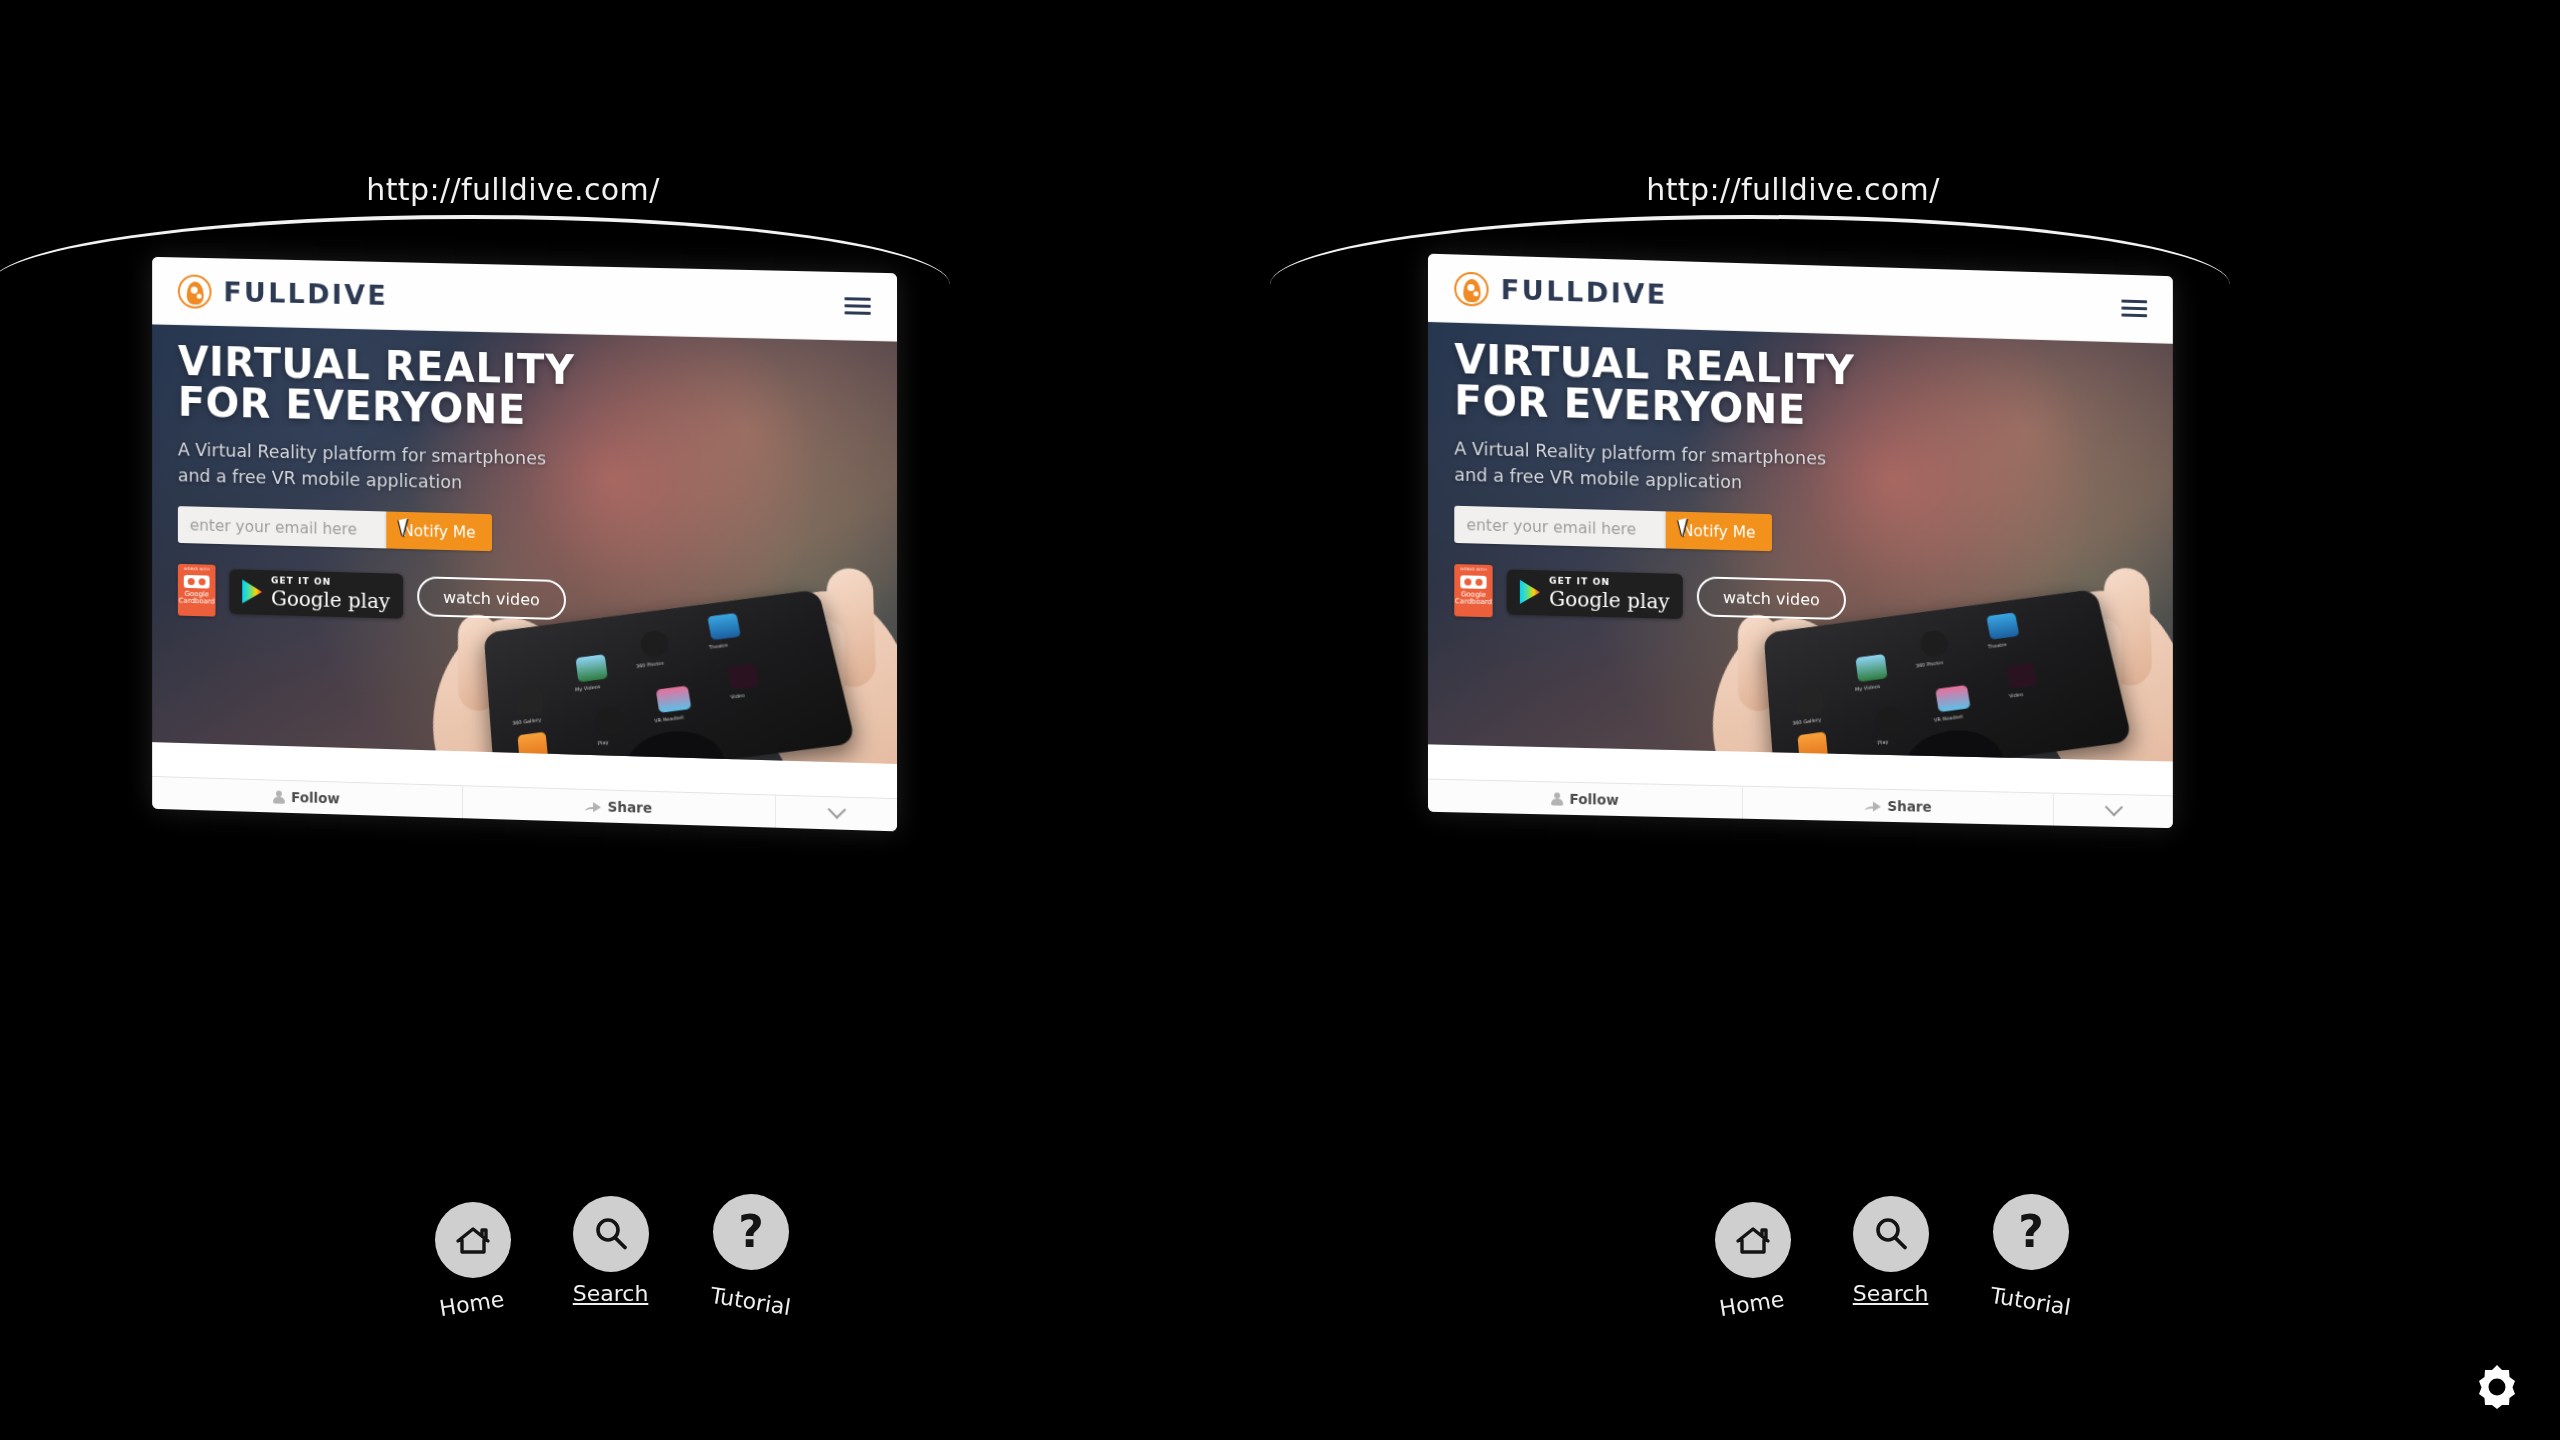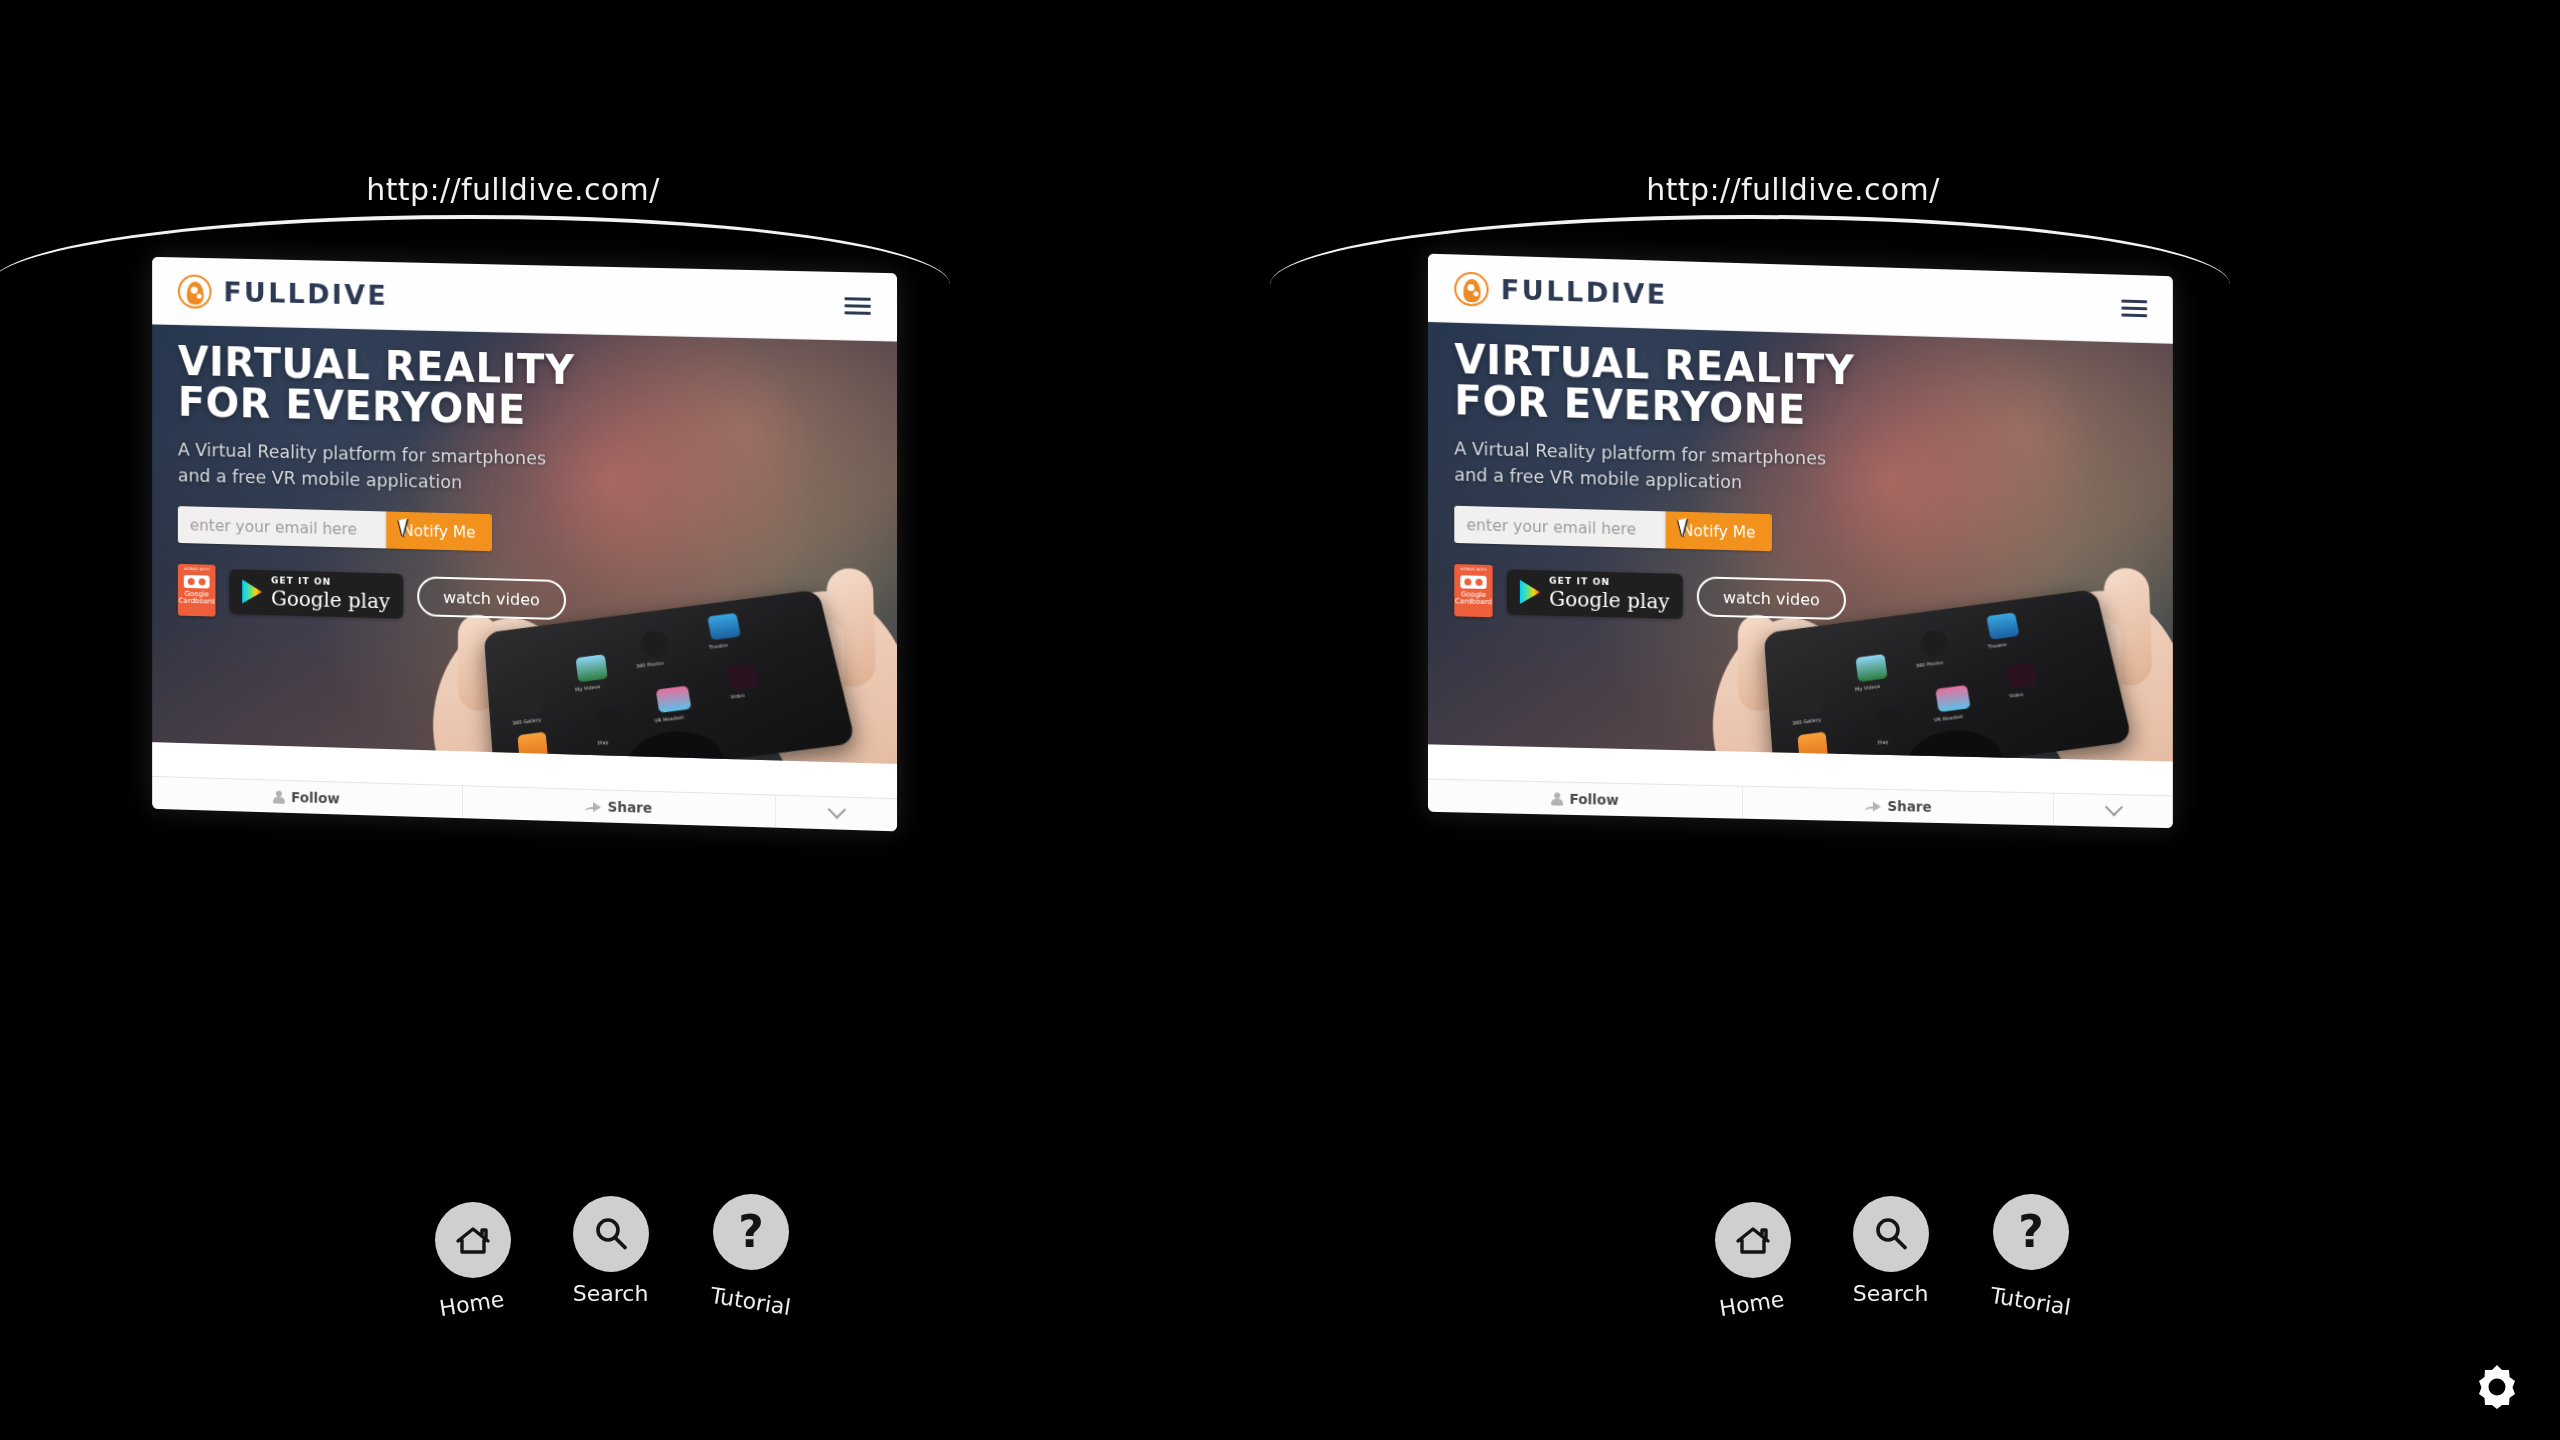--- a/index.html
+++ b/index.html
@@ -257,21 +257,21 @@
     width:76px; height:76px; border-radius:50%; background:#cfcfcf;
     display:flex; align-items:center; justify-content:center;
   }
   .nav-label {
     margin-top:11px; color:#f0f0f0; font-size:22px;
     font-family:"DejaVu Sans", sans-serif;
     text-shadow:0 0 2px rgba(0,0,0,.6);
   }
   .ni-home .nav-circle { transform:translateY(6px); }
   .ni-home .nav-label  { transform:rotate(-9deg) translate(-2px,8px); }
-  .ni-search .nav-label{ transform:rotate(0deg) translateY(-2px); }
+  .ni-search .nav-label{ transform:rotate(0deg) translateY(-2px);text-decoration:underline; }
   .ni-tutorial .nav-circle { transform:translateY(-2px); }
   .ni-tutorial .nav-label  { transform:rotate(9deg) translate(0,6px); }
 
   .ic-home { width:40px; height:34px; position:relative; }
   .ic-home svg, .ic-search svg { display:block; }
   .ic-q { font-size:44px; color:#141414; font-weight:bold; line-height:1; font-family:"DejaVu Sans", sans-serif; }
 
   
   .gear-btn {
     position:absolute; right:34px; bottom:24px;

